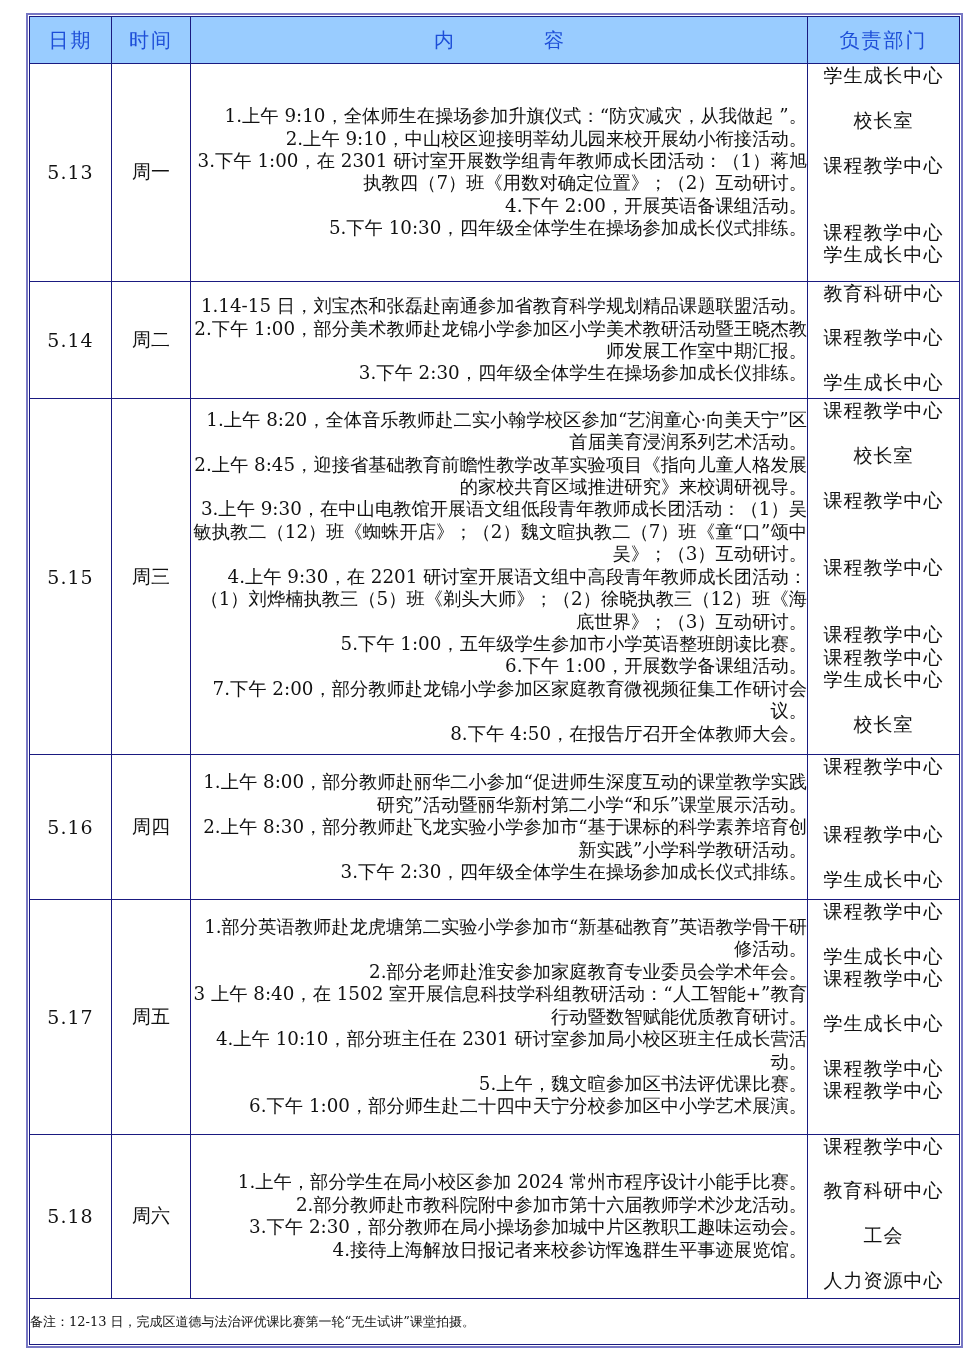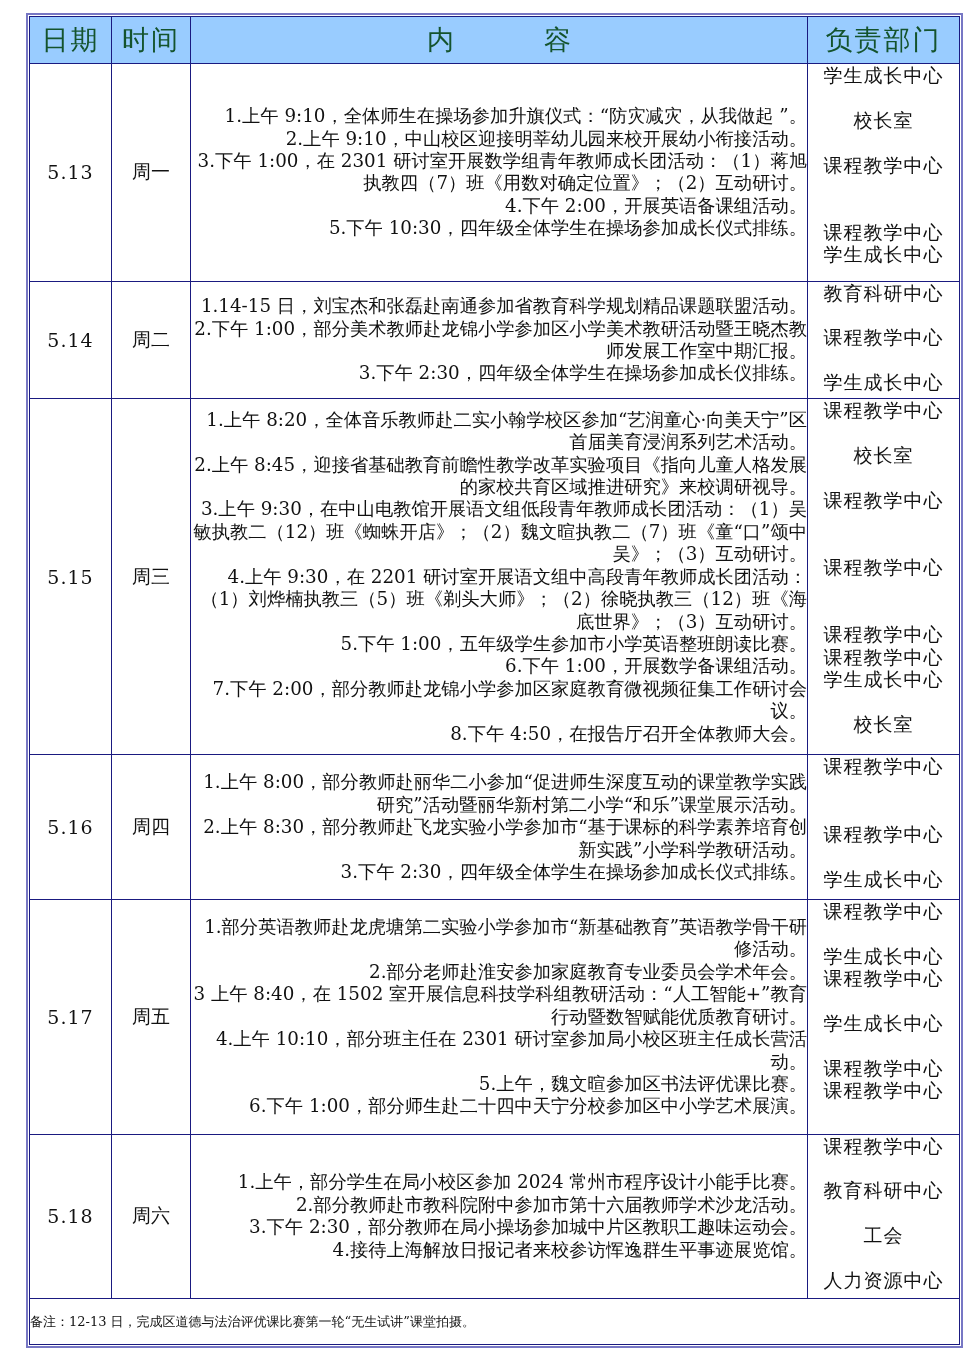--- a/index.html
+++ b/index.html
@@ -13,22 +13,22 @@
   }
   table.schedule {
     width: 100%; height: 100%;
     border-collapse: collapse; table-layout: fixed;
     border: 1px solid #1a1a80;
   }
   table.schedule td, table.schedule th {
     border: 1px solid #1a1a80; padding: 0; vertical-align: middle;
   }
   th {
-    background: #99ccff; color: #14532d; font-weight: normal;
-    font-size: 27px; height: 46px; letter-spacing: 2px;
+    background: #99ccff; color: #1d4ed8; font-weight: normal;
+    font-size: 20px; height: 46px; letter-spacing: 2px;
     font-family: "DejaVu Sans", "Liberation Sans", sans-serif;
   }
   th.content-h { letter-spacing: 0; }
   th.content-h span.gap { display: inline-block; width: 90px; }
   td.date, td.day { text-align: center; font-size: 19px; }
   td.date { letter-spacing: 1px; margin-top: 20px; }
   td.content { padding: 2px 8px 2px 8px; font-size: 18.3px; line-height: 22.4px; }
   td.content .item { display: block; text-align: right; }
   td.dept { font-size: 19px; line-height: 22.4px; text-align: center; padding: 2px 2px; }
   td.dept .d { display: block; white-space: nowrap; letter-spacing: 1px; }

